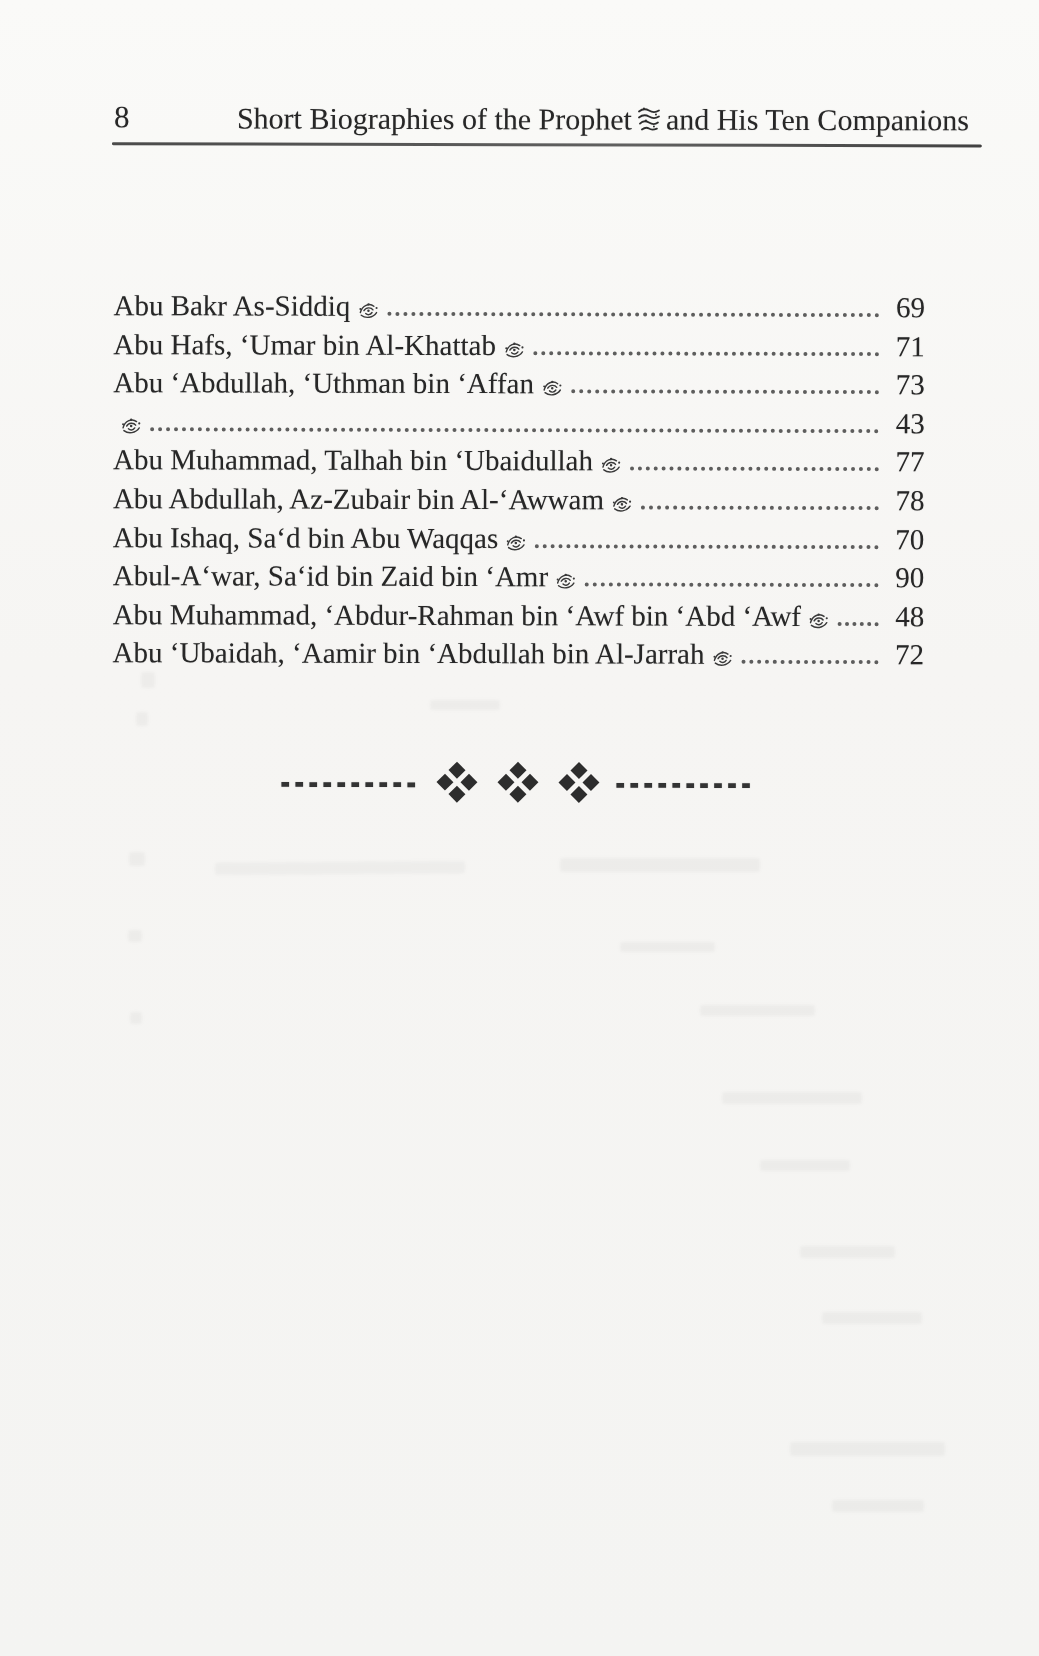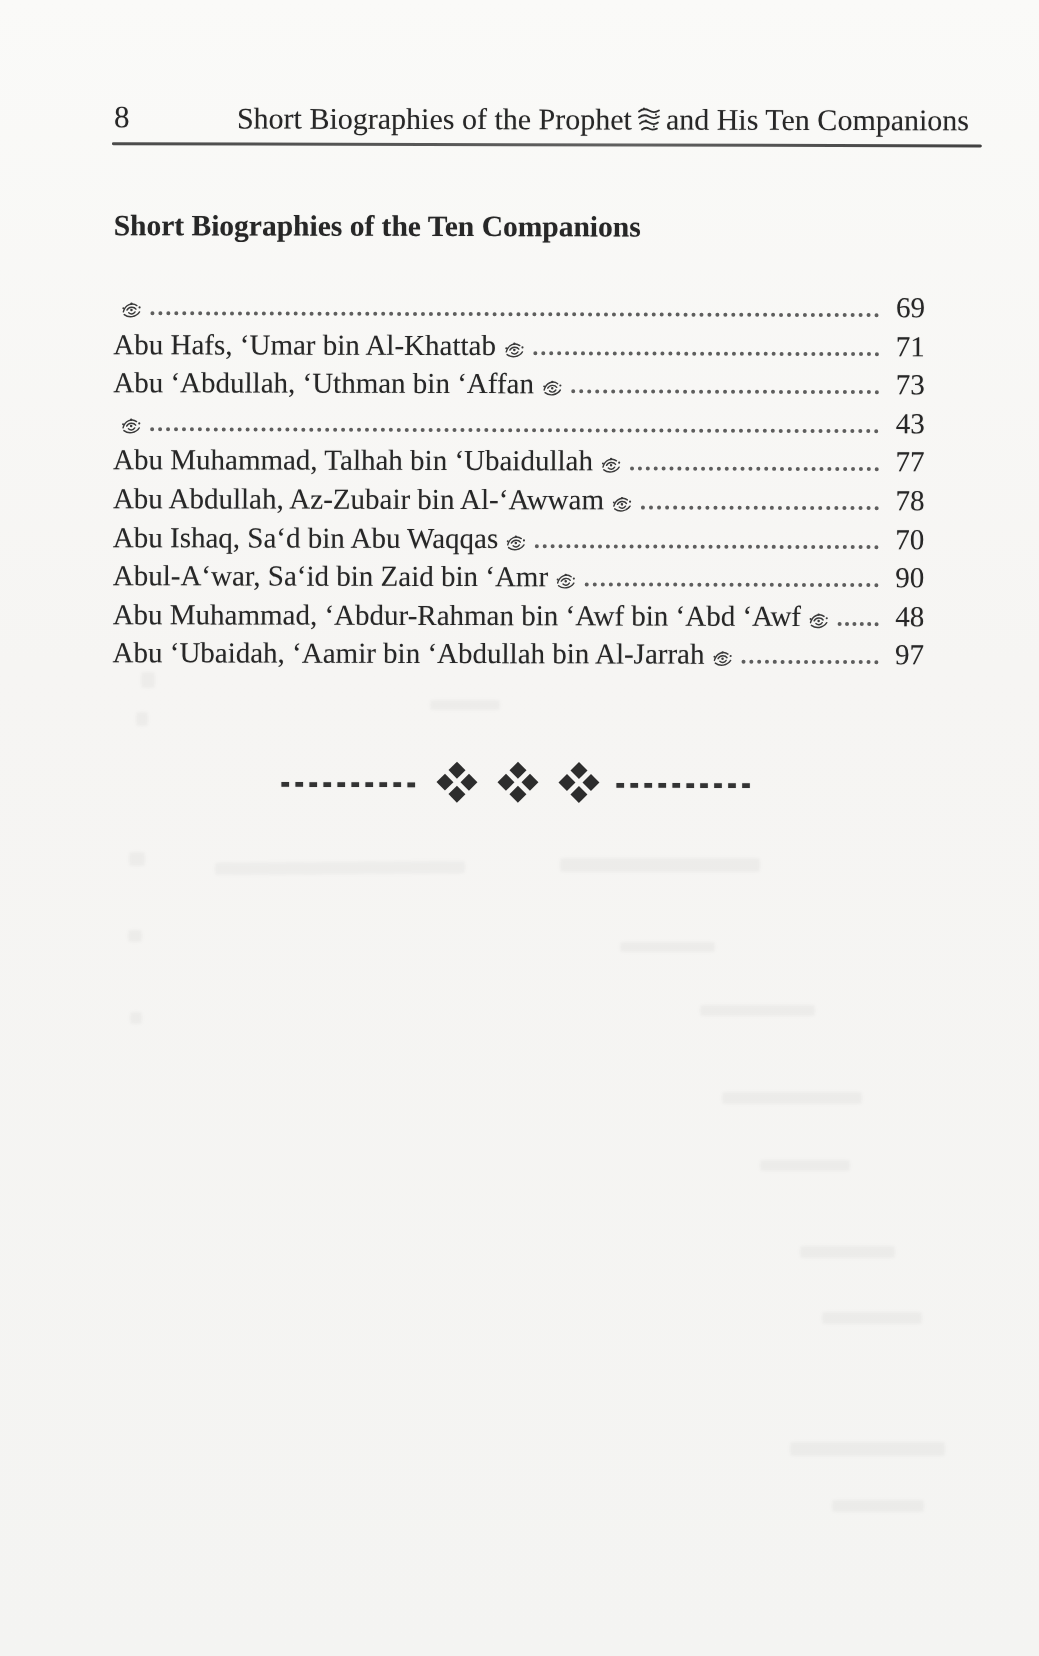--- a/index.html
+++ b/index.html
@@ -108,26 +108,26 @@
             <g fill="#2e2e2e">
               <circle cx="8" cy="3" r="1"></circle>
               <circle cx="20" cy="9" r="1"></circle>
               <circle cx="10" cy="15" r="1"></circle>
               <circle cx="18" cy="21" r="1"></circle>
             </g>
           </svg></span><span>and His Ten Companions</span></div>
     <div class="header-rule"></div>
 
     <div class="toc-heading">
-      <div class="line1">Short Biographies of the Ten Companions</div>
     </div>
 
     <div class="toc-list">
 
       <div class="toc-row">
+        <span class="entry-name">Abu Bakr As-Siddiq</span>
         <span class="honorific"><svg width="22" height="18" viewBox="0 0 24 20">
               <g stroke="#3a3a3a" fill="none" stroke-width="1.6" stroke-linecap="round">
                 <path d="M3 13 C5 5 13 2 18 6"></path>
                 <path d="M4 16 C9 20 17 19 21 13"></path>
                 <path d="M7 11 C9 7 15 7 17 10"></path>
                 <path d="M9 14 C11 16 14 16 16 13"></path>
               </g>
               <g fill="#3a3a3a">
                 <circle cx="12" cy="4" r="1.3"></circle>
                 <circle cx="21" cy="8" r="1.2"></circle>
@@ -308,21 +308,21 @@
                 <path d="M9 14 C11 16 14 16 16 13"></path>
               </g>
               <g fill="#3a3a3a">
                 <circle cx="12" cy="4" r="1.3"></circle>
                 <circle cx="21" cy="8" r="1.2"></circle>
                 <circle cx="3" cy="9" r="1.1"></circle>
                 <circle cx="12" cy="11" r="1.4"></circle>
               </g>
             </svg></span>
         <span class="leader"></span>
-        <span class="pagenum">97</span>
+        <span class="pagenum">72</span>
       </div>
 
     </div>
 
     <div class="divider">
       <span class="dashes">----------</span>
       <span class="diamond-row">
         <span class="dcl">
             <i class="dm n"></i>
             <i class="dm w"></i>

